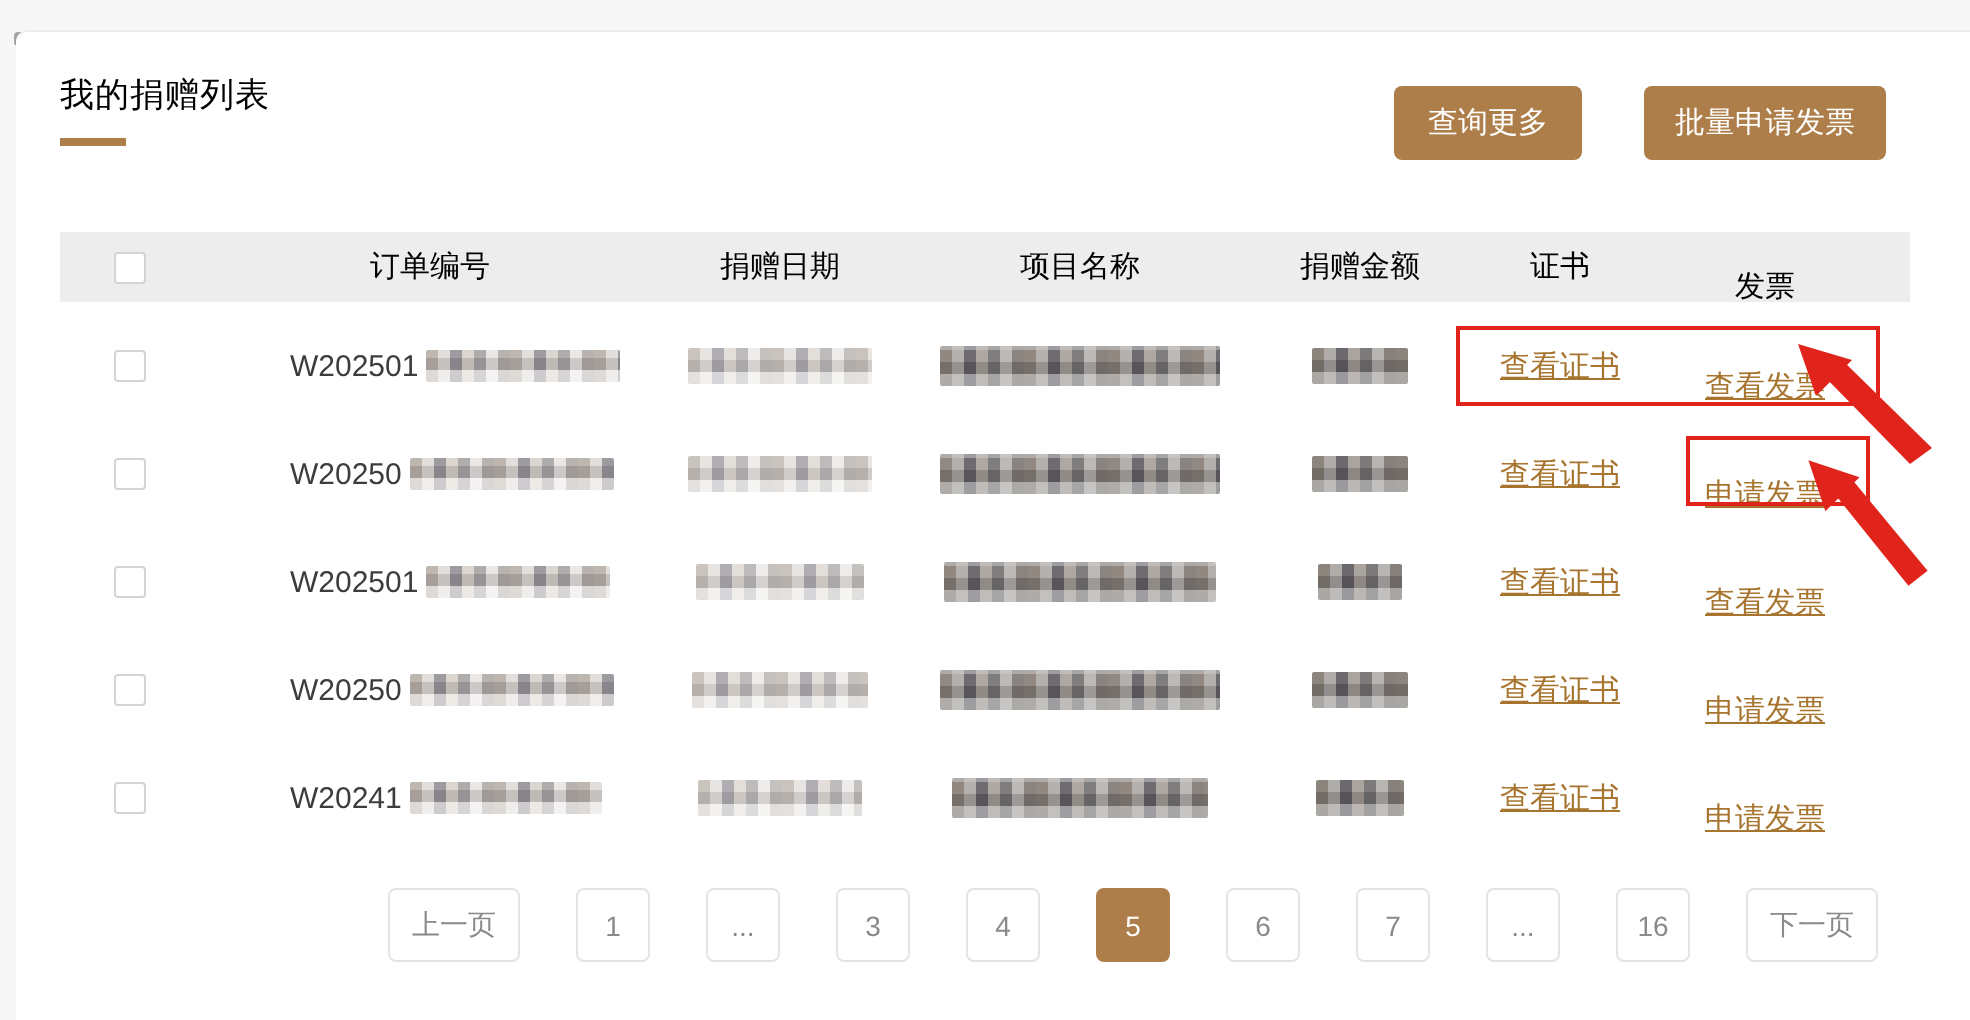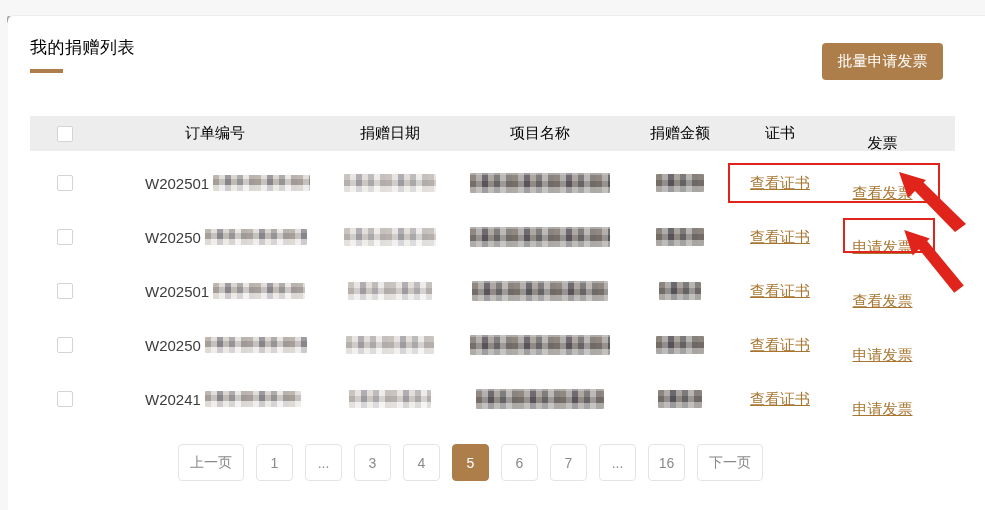--- a/index.html
+++ b/index.html
@@ -78,21 +78,21 @@
   .m-date{width:92px;height:18px;opacity:.65;}
   .m-project{width:150px;height:20px;filter:brightness(.82);}
   .m-amount{width:48px;height:18px;filter:brightness(.8);}
 
   .pagination{
     position:absolute;left:170px;top:428px;display:flex;gap:12px;align-items:center;
   }
   .pg{
     height:37px;box-sizing:border-box;border:1px solid #e4e4e4;border-radius:4px;
     background:#fff;color:#8a8a8a;font-size:14px;cursor:pointer;font-family:inherit;
-    display:flex;align-items:center;justify-content:center;
+    display:flex;align-items:center;justify-content:center;margin-left:16px;
   }
   .pg.page{width:37px;}
   .pg.wide{width:66px;}
   .pg.active{background:#ae7e4a;border-color:#ae7e4a;color:#fff;}
 
   .ann-box{position:absolute;border:2px solid #e1241b;z-index:5;}
   .box1{left:728px;top:163px;width:208px;height:36px;}
   .box2{left:843px;top:218px;width:88px;height:31px;}
   .ann-arrow{position:absolute;z-index:6;}
   .arrow1{left:896px;top:171px;}
@@ -102,20 +102,21 @@
 <body>
 
 <div class="edge-artifact"></div>
 
 <div class="card">
 
   <div class="page-title">我的捐赠列表</div>
   <div class="title-underline"></div>
 
 
+  <button class="btn btn-query">查询更多</button>
   <button class="btn btn-batch">批量申请发票</button>
 
   <div class="thead">
     <div class="cell c-check">
         <div class="checkbox"></div>
       </div>
     <div class="cell c-order" style="justify-content:center;padding-left:20px;">订单编号</div>
     <div class="cell c-date">捐赠日期</div>
     <div class="cell c-project">项目名称</div>
     <div class="cell c-amount">捐赠金额</div>

